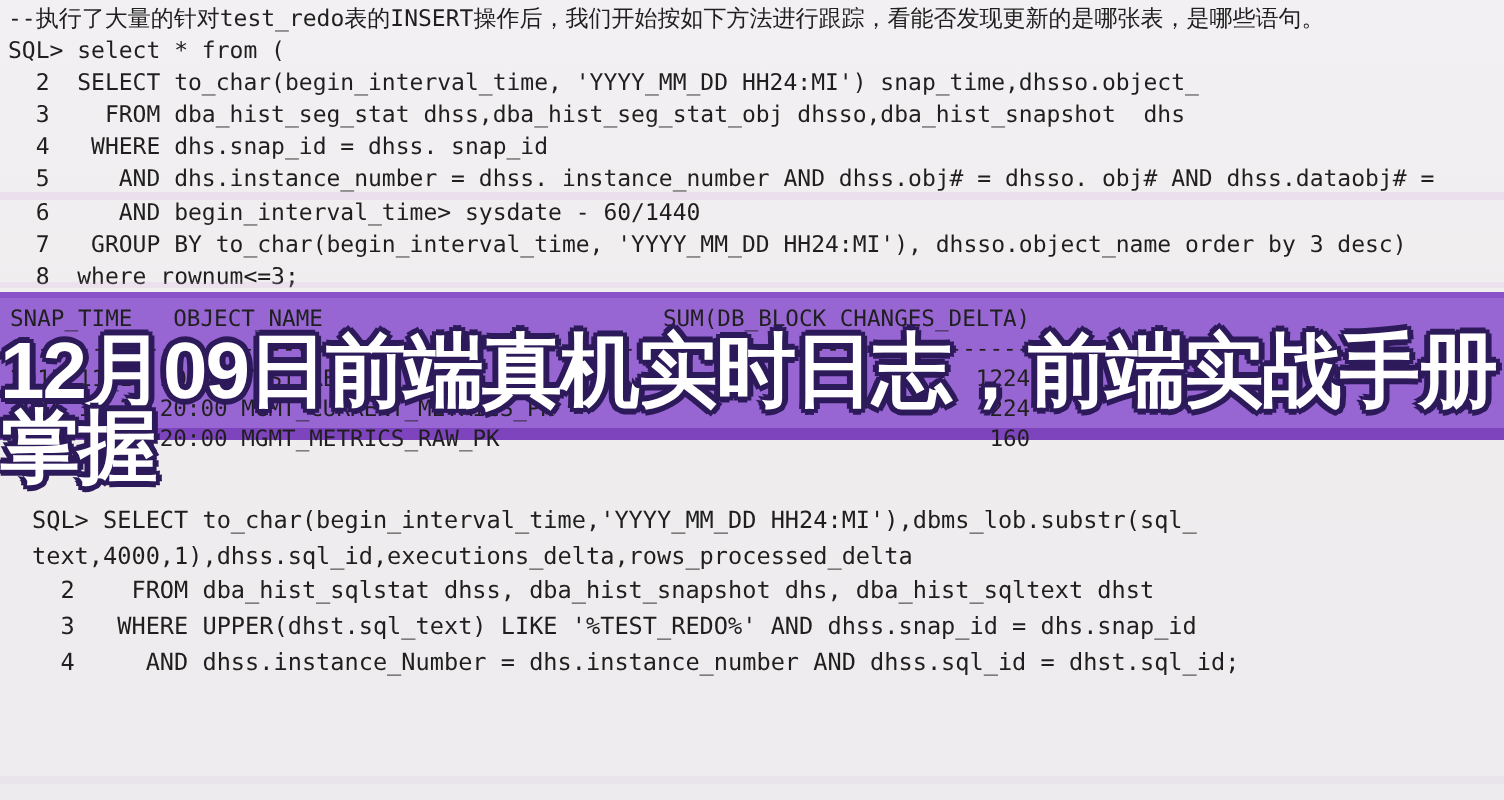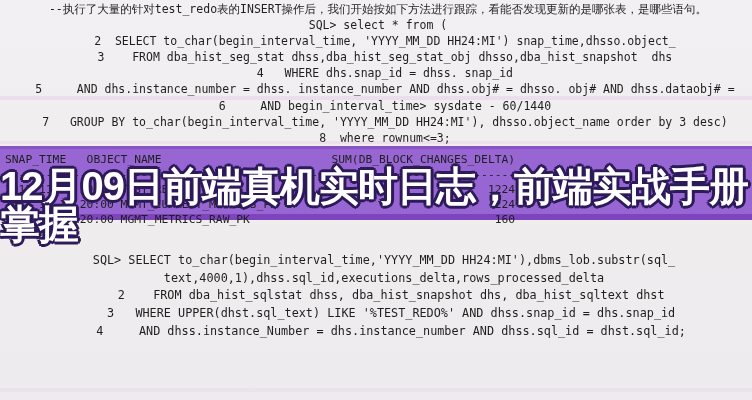--- a/index.html
+++ b/index.html
@@ -4,21 +4,20 @@
 <style>
   html,body{margin:0;padding:0;background:#cfcfcf;}
   .screen{
     position:relative;width:752px;height:400px;overflow:hidden;
     background:linear-gradient(#f2f0f2 0%, #efedee 45%, #edebed 100%);
     font-family:"DejaVu Sans Mono","Liberation Mono",monospace;
   }
   pre.code{
     margin:0;white-space:pre;color:#1f1f1f;
     font-family:"DejaVu Sans Mono","Liberation Mono",monospace;
-    text-align:center;
   }
   .top-code{
     position:absolute;top:1px;left:4px;right:0;
     font-size:11.5px;line-height:16.1px;
   }
   .band{
     position:absolute;left:0;top:146px;width:752px;height:74px;
     box-sizing:border-box;background:#9766d2;
     border-top:3px solid #8a52c8;border-bottom:6px solid #7e44bd;
   }

